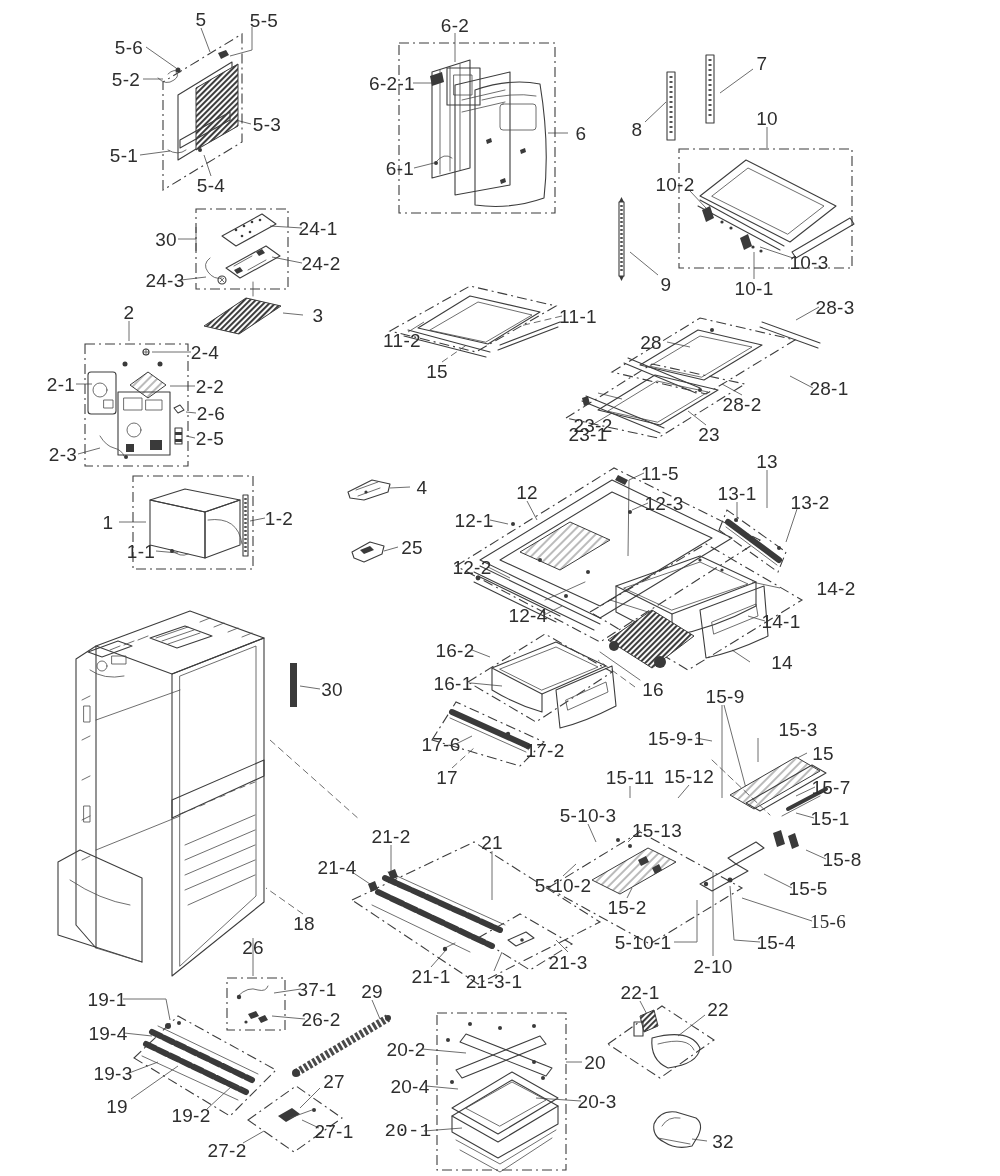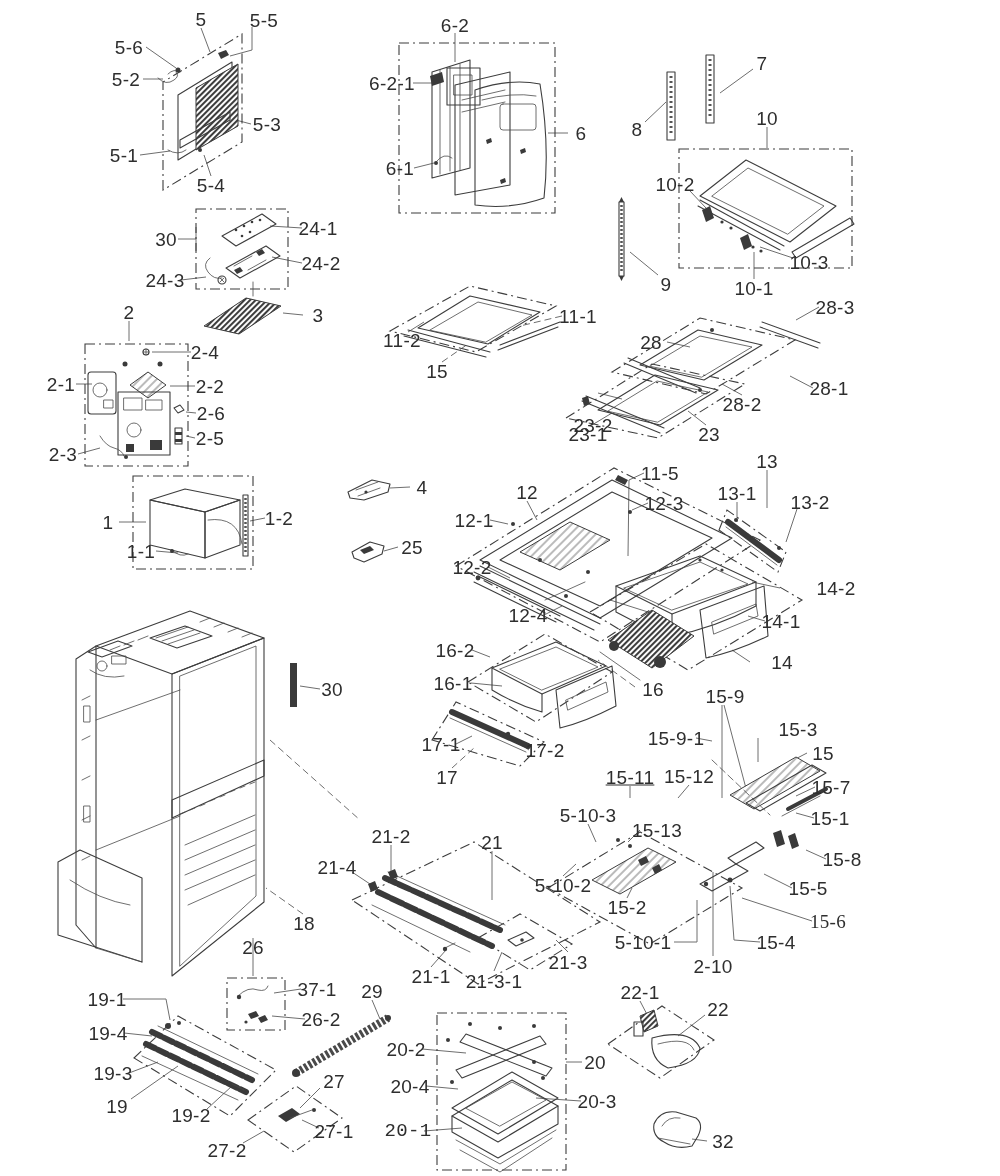--- a/index.html
+++ b/index.html
@@ -536,24 +536,24 @@
       <div class="part-label" style="left: 279px; top: 518px;">1-2</div>
       <div class="part-label" style="left: 141px; top: 551px;">1-1</div>
       <div class="part-label" style="left: 455px; top: 650px;">16-2</div>
       <div class="part-label" style="left: 453px; top: 683px;">16-1</div>
       <div class="part-label" style="left: 653px; top: 689px;">16</div>
       <div class="part-label" style="left: 725px; top: 696px;">15-9</div>
       <div class="part-label" style="left: 676px; top: 738px;">15-9-1</div>
       <div class="part-label" style="left: 758px; top: 729px; margin-left: 40px;">15-3</div>
       <div class="part-label" style="left: 823px; top: 753px;">15</div>
       <div class="part-label" style="left: 831px; top: 787px;">15-7</div>
-      <div class="part-label" style="left: 441px; top: 744px;">17-1</div>
+      <div class="part-label" style="left: 441px; top: 744px;">17-6</div>
       <div class="part-label" style="left: 545px; top: 750px;">17-2</div>
       <div class="part-label" style="left: 447px; top: 777px;">17</div>
-      <div class="part-label" style="left: 630px; top: 777px; text-decoration: underline;">15-11</div>
+      <div class="part-label" style="left: 630px; top: 777px;">15-11</div>
       <div class="part-label" style="left: 689px; top: 776px;">15-12</div>
       <div class="part-label" style="left: 830px; top: 818px;">15-1</div>
       <div class="part-label" style="left: 588px; top: 815px;">5-10-3</div>
       <div class="part-label" style="left: 657px; top: 830px;">15-13</div>
       <div class="part-label" style="left: 842px; top: 859px;">15-8</div>
       <div class="part-label" style="left: 332px; top: 689px;">30</div>
       <div class="part-label" style="left: 337px; top: 867px;">21-4</div>
       <div class="part-label" style="left: 391px; top: 836px;">21-2</div>
       <div class="part-label" style="left: 492px; top: 842px;">21</div>
       <div class="part-label" style="left: 563px; top: 885px;">5-10-2</div>

